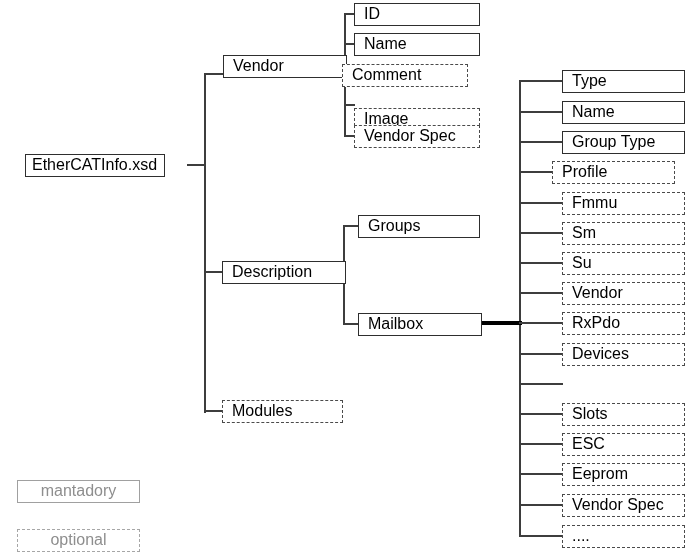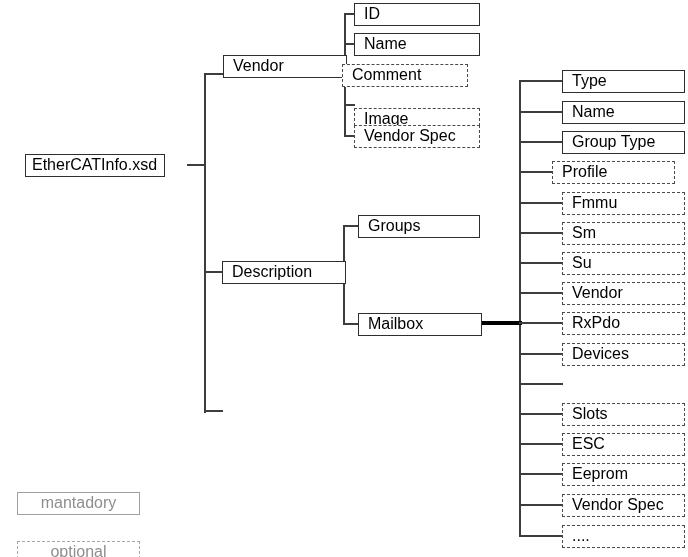--- a/index.html
+++ b/index.html
@@ -13,21 +13,21 @@
     padding:0 15px 0 9px;white-space:nowrap;overflow:hidden;
   }
   .b.d{border:1.5px dashed #4a4a4a;}
   .b.root{padding-left:6px;}
   .h{position:absolute;height:2px;background:#3d3d3d;}
   .h.thick{height:4px;background:#000000;}
   .v{position:absolute;width:2px;background:#3d3d3d;}
   .lg{
     position:absolute;box-sizing:border-box;height:23px;background:#ffffff;
     border:1.5px solid #a0a0a0;color:#8e8e8e;font-size:16px;line-height:20px;
-    text-align:center;white-space:nowrap;margin-top:12px;
+    text-align:center;white-space:nowrap;
   }
   .lg.d{border:1.5px dashed #a6a6a6;}
 </style>
 </head>
 <body>
 
 <div class="canvas">
 
   <div class="v" style="left:204px;top:73px;height:340px"></div>
   <div class="v" style="left:344px;top:13px;height:124px"></div>
@@ -62,20 +62,21 @@
   <div class="h" style="left:519px;top:413px;width:44px"></div>
   <div class="h" style="left:519px;top:443px;width:44px"></div>
   <div class="h" style="left:519px;top:473px;width:44px"></div>
   <div class="h" style="left:519px;top:504px;width:44px"></div>
   <div class="h" style="left:519px;top:535px;width:44px"></div>
 
   <div class="b root" style="left:25px;top:154px;width:140px">EtherCATInfo.xsd</div>
 
   <div class="b" style="left:223px;top:55px;width:124px">Vendor</div>
   <div class="b" style="left:222px;top:261px;width:124px">Description</div>
+  <div class="b d" style="left:222px;top:400px;width:121px">Modules</div>
 
   <div class="b" style="left:354px;top:3px;width:126px">ID</div>
   <div class="b" style="left:354px;top:33px;width:126px">Name</div>
   <div class="b d" style="left:342px;top:64px;width:126px">Comment</div>
   <div class="b d" style="left:354px;top:108px;width:126px">Image</div>
   <div class="b d" style="left:354px;top:125px;width:126px">Vendor Spec</div>
 
   <div class="b" style="left:358px;top:215px;width:122px">Groups</div>
   <div class="b" style="left:358px;top:313px;width:124px">Mailbox</div>
 

